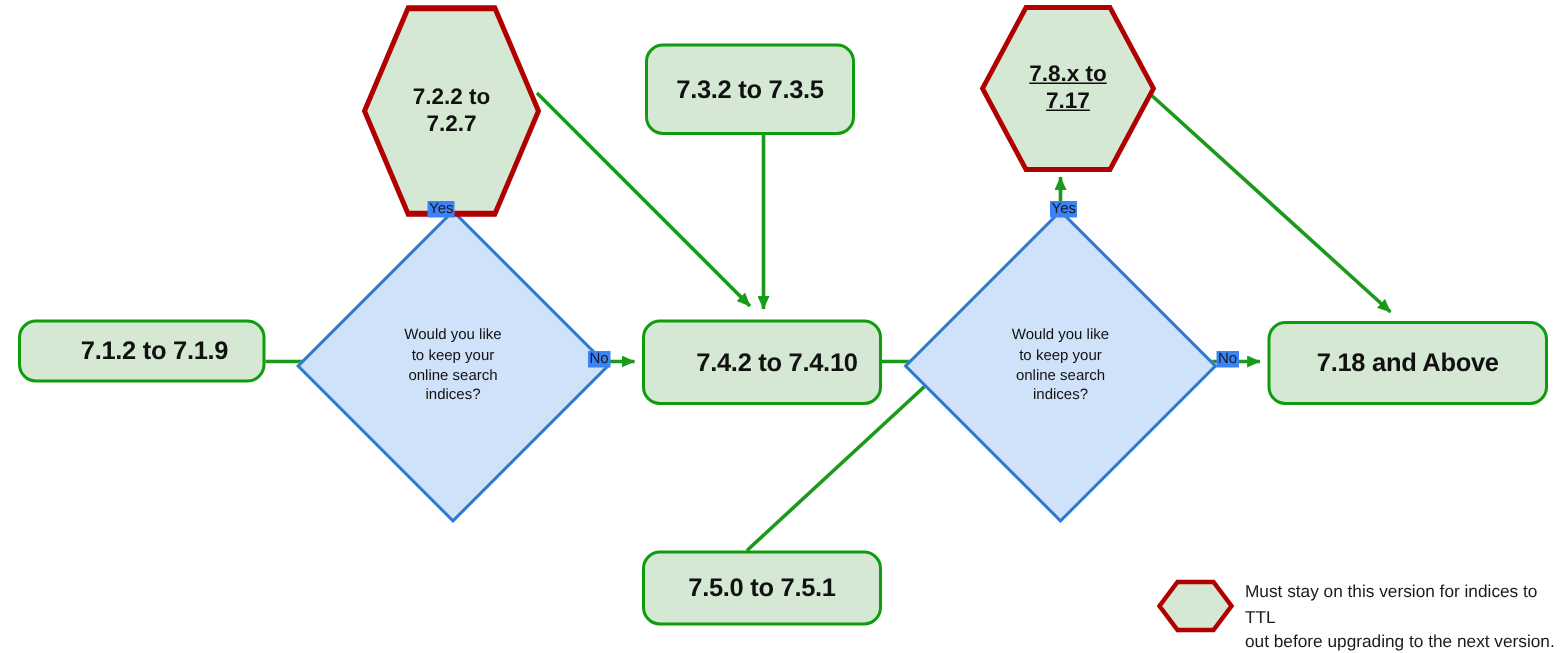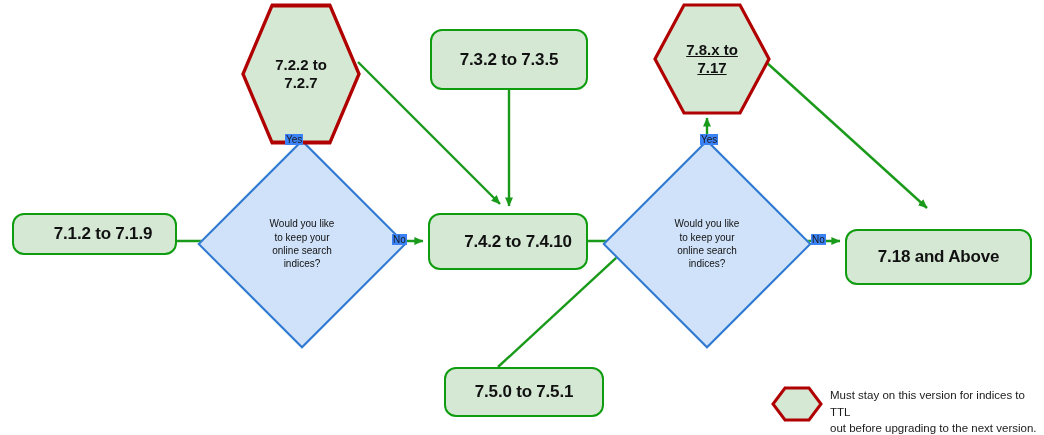--- a/index.html
+++ b/index.html
@@ -130,45 +130,45 @@
     <div class="dia-text" id="q1-label">Would you like<br>to keep your<br>online search<br>indices?</div>
   </div>
 
   <div class="node hex" style="left:241px; top:3px; width:120px; height:142px;">
     <svg class="hex-shape" viewBox="0 0 120 114" preserveAspectRatio="none">
       <polygon points="31,2 89,2 118,57 89,112 31,112 2,57" fill="#d5e8d4" stroke="#b00000" stroke-width="3.2"></polygon>
     </svg>
     <span class="hex-text" id="v722-label">7.2.2 to<br>7.2.7</span>
   </div>
 
-  <div class="node proc" style="left:430px; top:29px; width:158px; height:61px;">
+  <div class="node proc" style="left:430px; top:29px; width:140px; height:61px;">
     <span>7.3.2 to 7.3.5</span>
   </div>
 
   <div class="node proc" style="left:428px; top:213px; width:160px; height:57px;padding-left:20px;">
     <span>7.4.2 to 7.4.10</span>
   </div>
 
-  <div class="node proc" style="left:444px; top:367px; width:160px; height:50px;">
+  <div class="node proc" style="left:428px; top:367px; width:160px; height:50px;">
     <span>7.5.0 to 7.5.1</span>
   </div>
 
   <div class="node decision" style="left:633px; top:170px; width:148px; height:148px;">
     <div class="dia-shape"></div>
     <div class="dia-text" id="q2-label">Would you like<br>to keep your<br>online search<br>indices?</div>
   </div>
 
   <div class="node hex" style="left:653px; top:3px; width:118px; height:112px;text-decoration:underline;">
     <svg class="hex-shape" viewBox="0 0 118 112" preserveAspectRatio="none">
       <polygon points="31,2 87,2 116,56 87,110 31,110 2,56" fill="#d5e8d4" stroke="#b00000" stroke-width="3.2"></polygon>
     </svg>
     <span class="hex-text" id="v78x-label">7.8.x to<br>7.17</span>
   </div>
 
-  <div class="node proc" style="left:845px; top:214px; width:187px; height:56px;margin-top:15px;">
+  <div class="node proc" style="left:845px; top:214px; width:187px; height:56px;">
     <span>7.18 and Above</span>
   </div>
 
   <div class="edge-label" style="left:285px; top:134px;">Yes</div>
   <div class="edge-label" style="left:392px; top:234px;">No</div>
   <div class="edge-label" style="left:700px; top:134px;">Yes</div>
   <div class="edge-label" style="left:811px; top:234px;">No</div>
 
   <svg class="legend-hex" style="left:771px; top:386px;" width="52" height="36" viewBox="0 0 52 36">
     <polygon points="14,2 38,2 50,18 38,34 14,34 2,18" fill="#d5e8d4" stroke="#b00000" stroke-width="3"></polygon>

